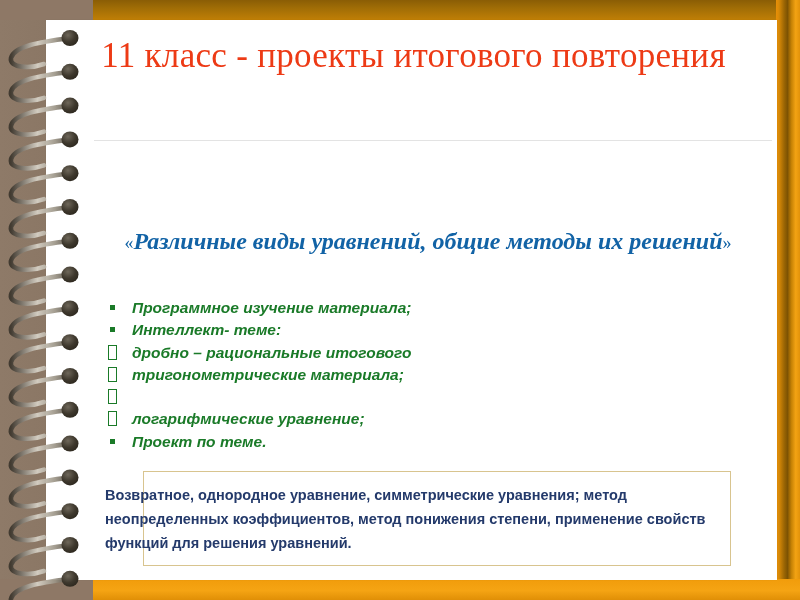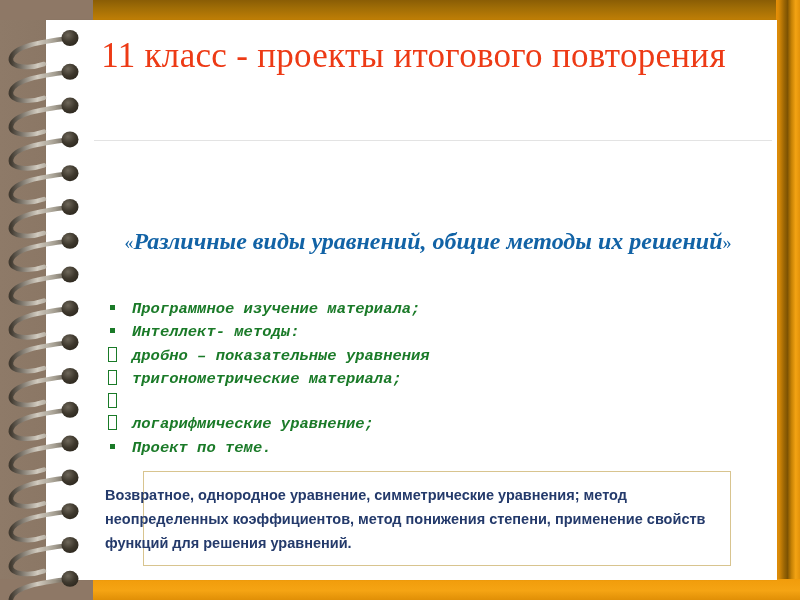--- a/index.html
+++ b/index.html
@@ -150,21 +150,21 @@
     top: -3px;
   }
   .mark-box {
     display: inline-block;
     width: 7px; height: 13px;
     border: 1.6px solid #1a7a28;
     position: relative;
     top: 2px;
     margin-left: 1px;
   }
-  .bullet-text { display: inline-block; font-family: Liberation Mono, monospace; }
+  .bullet-text { display: inline-block; }
 
   .note-box {
     position: absolute;
     left: 97px; top: 451px;
     width: 586px; height: 93px;
     border: 1px solid #d8c48f;
     background: transparent;
   }
   .note-text {
     position: absolute;
@@ -253,25 +253,25 @@
       <span class="guillemet">«</span><span>Различные виды уравнений, общие методы их решений</span><span class="guillemet">»</span>
     </div>
 
     <div class="bullets" id="bullet-list">
         <div class="bullet-row">
           <span class="bullet-mark"><span class="mark-square"></span></span>
           <span class="bullet-text">Программное изучение материала;</span>
         </div>
         <div class="bullet-row">
           <span class="bullet-mark"><span class="mark-square"></span></span>
-          <span class="bullet-text">Интеллект- методы:</span>
-        </div>
-        <div class="bullet-row">
-          <span class="bullet-mark"><span class="mark-box"></span></span>
-          <span class="bullet-text">дробно – показательные уравнения</span>
+          <span class="bullet-text">Интеллект- теме:</span>
+        </div>
+        <div class="bullet-row">
+          <span class="bullet-mark"><span class="mark-box"></span></span>
+          <span class="bullet-text">дробно – рациональные итогового</span>
         </div>
         <div class="bullet-row">
           <span class="bullet-mark"><span class="mark-box"></span></span>
           <span class="bullet-text">тригонометрические материала;</span>
         </div>
         <div class="bullet-row">
           <span class="bullet-mark"><span class="mark-box"></span></span>
         </div>
         <div class="bullet-row">
           <span class="bullet-mark"><span class="mark-box"></span></span>

